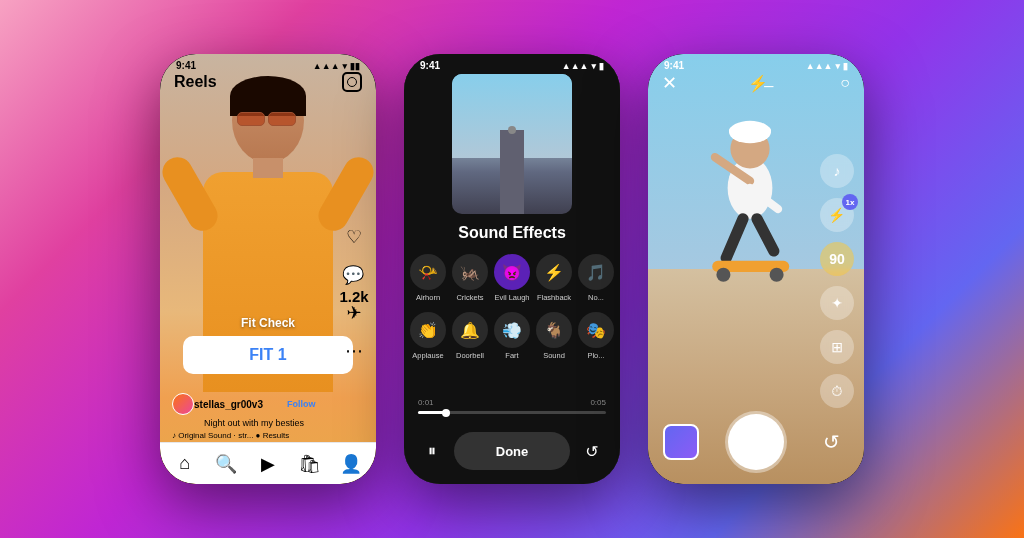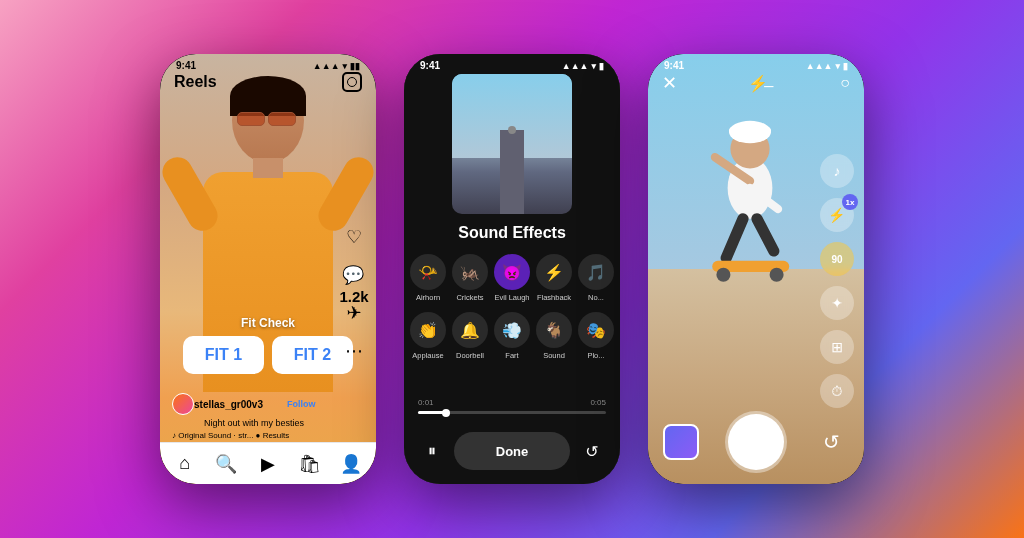--- a/index.html
+++ b/index.html
@@ -491,21 +491,20 @@
 
     <div class="reels-header">
       <span class="reels-title">Reels</span>
       <div class="camera-icon"></div>
     </div>
 
     <div class="fit-check-container">
       <div class="fit-check-label">Fit Check</div>
       <div class="fit-options">
         <button class="fit-btn fit-btn-1">FIT 1</button>
-        <button class="fit-btn fit-btn-2">FIT 2</button>
       </div>
     </div>
 
     <div class="right-icons">
       <div class="r-icon">♡</div>
       <div class="r-icon">💬<div class="r-icon-label">1.2k</div></div>
       <div class="r-icon">✈</div>
       <div class="r-icon">⋯</div>
     </div>
 
@@ -663,21 +662,21 @@
         <span class="cam-settings">○</span>
       </div>
 
       <div class="cam-right-tools">
         <div class="tool-circle">♪</div>
         <div class="tool-circle">
           ⚡
           <div class="tool-badge">1x</div>
         </div>
         <div class="tool-circle" style="background:rgba(255,200,50,0.5);">
-          <span style="font-size:10px;font-weight:800;color:#fff;">90</span>
+          <span style="font-size:14px;font-weight:800;color:#fff;">90</span>
         </div>
         <div class="tool-circle">✦</div>
         <div class="tool-circle">⊞</div>
         <div class="tool-circle">⏱</div>
       </div>
 
       <div class="cam-bottom">
         <div class="thumbnail-prev"></div>
         <div class="shutter-btn"></div>
         <div class="flip-btn">↺</div>

